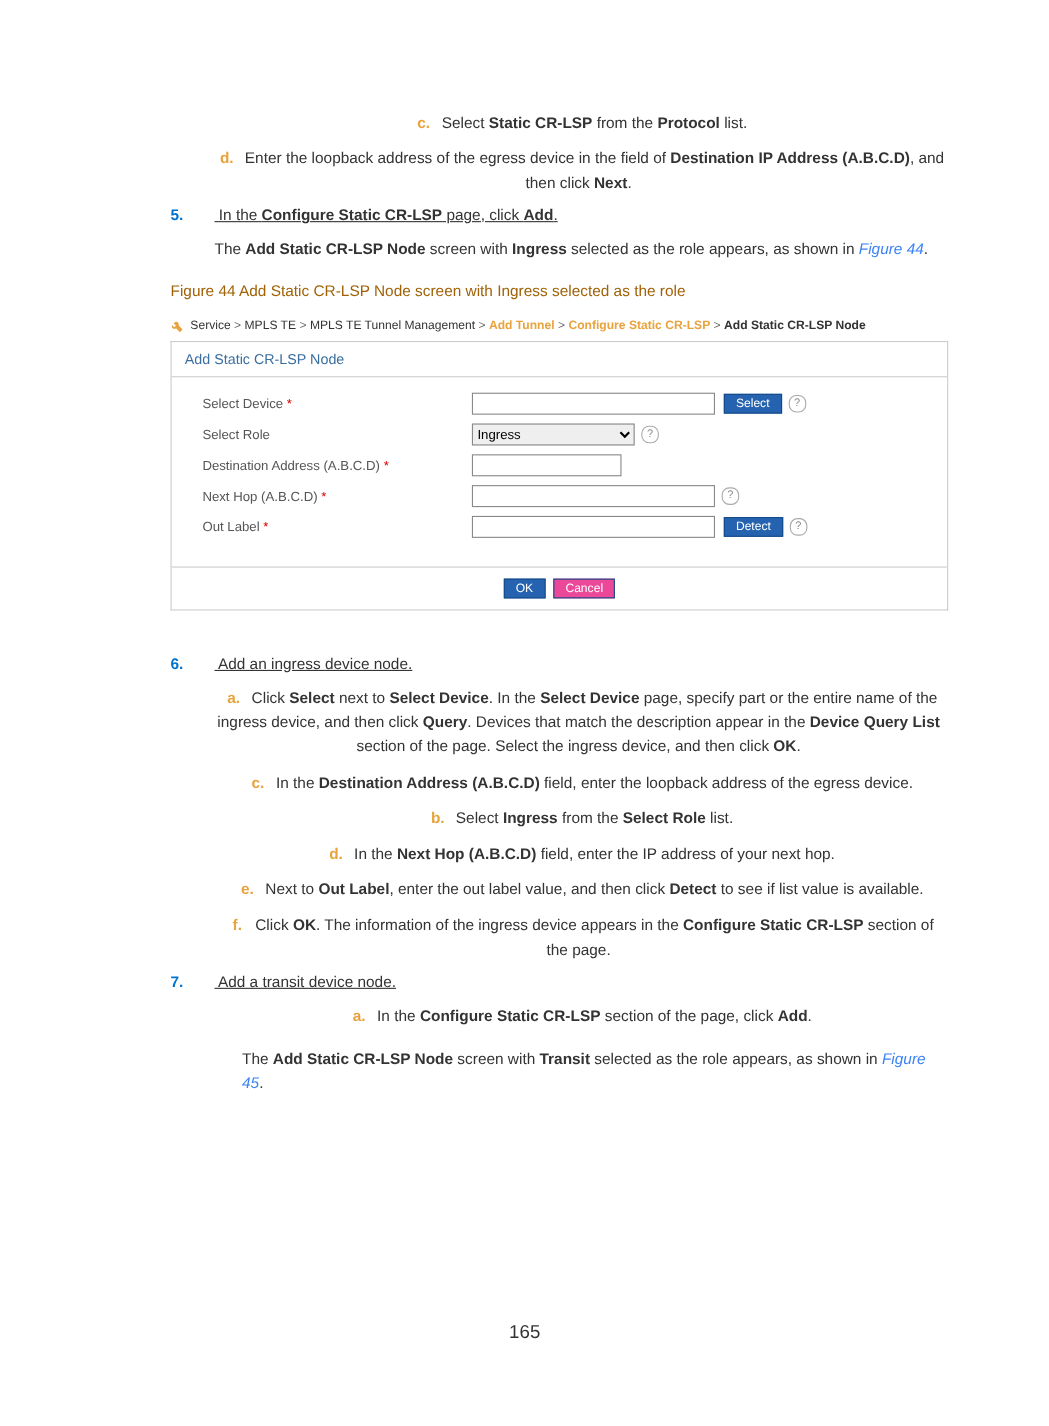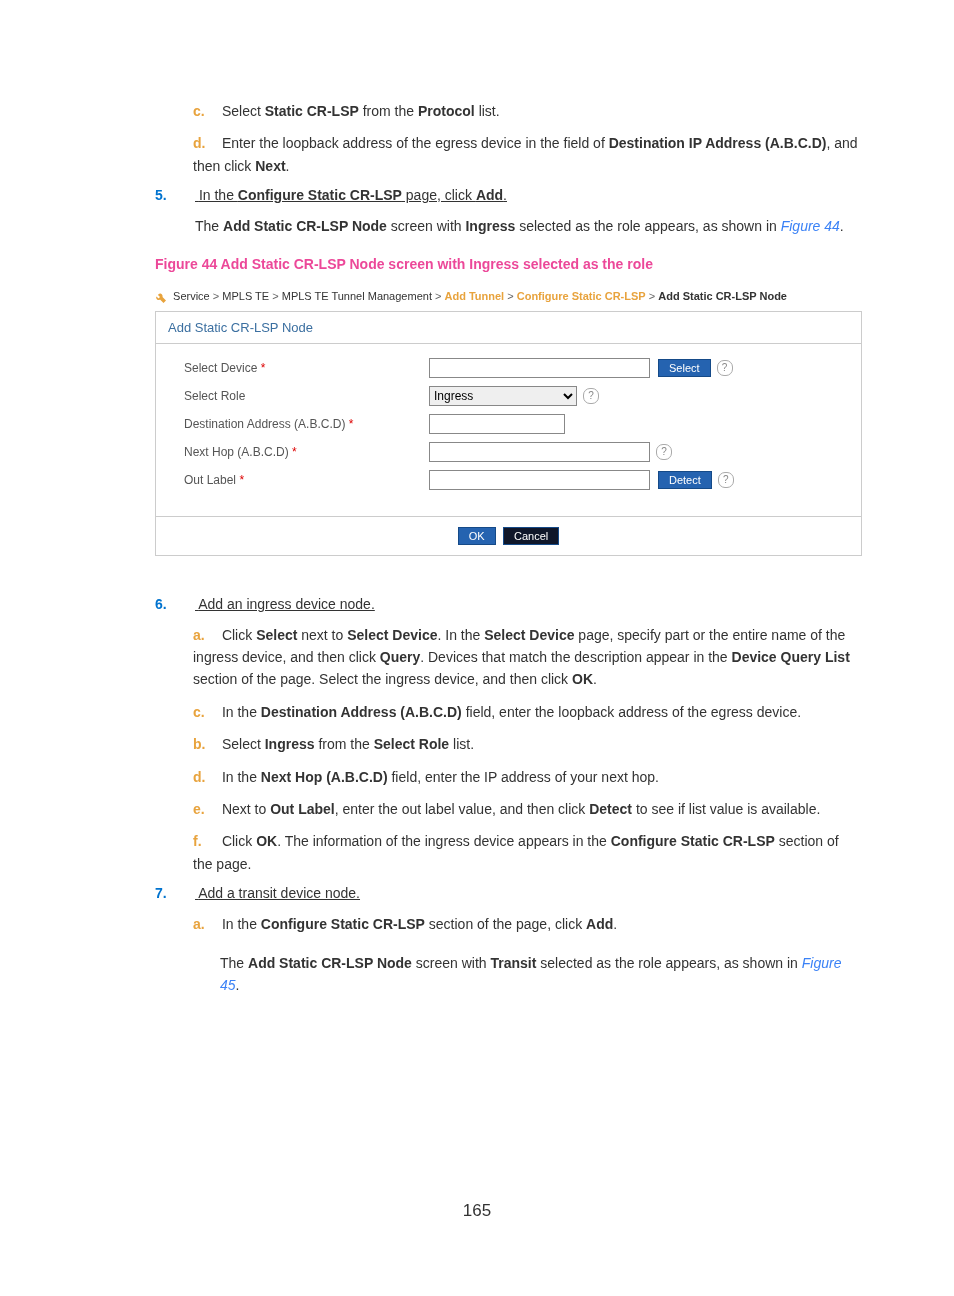--- a/index.html
+++ b/index.html
@@ -37,34 +37,35 @@
     font-weight:bold;
     color:#E8A33D;
   }
   .step{
     margin:0 0 12px 60px;
     text-decoration:underline;
   }
   .substep{
     margin:0 0 10px 98px;
     line-height:1.6;
+    text-align:center;
   }
   .step-indent{
     margin:0 0 10px 100px;
     line-height:1.6;
   }
   .step-indent2{
     margin:16px 0 10px 125px;
     line-height:1.6;
   }
   b{font-weight:bold;}
   .link{color:#3b82f6;font-style:italic;}
   .figcap{
-    color:#ec4899;
-    font-weight:bold;
+    color:#a16207;
+    font-weight:normal;
     font-size:14px;
     margin:18px 0 18px 60px;
   }
   
   .shot{
     margin:0 0 40px 60px;
     width:707px;
     border:0;
     font-size:12px;
   }
@@ -113,21 +114,21 @@
     font-size:12px;
   }
   .btn{
     background:#2563b0;
     color:#fff;
     border:1px solid #154a88;
     font-size:11px;
     padding:2px 10px;
     cursor:pointer;
   }
-  .btn.cancel{background:#0f172a;}
+  .btn.cancel{background:#ec4899;}
   .help{
     display:inline-block;
     width:14px;height:14px;
     border:1px solid #aaa;
     border-radius:7px;
     font-size:10px;
     line-height:14px;
     text-align:center;
     color:#888;
     margin-left:6px;

